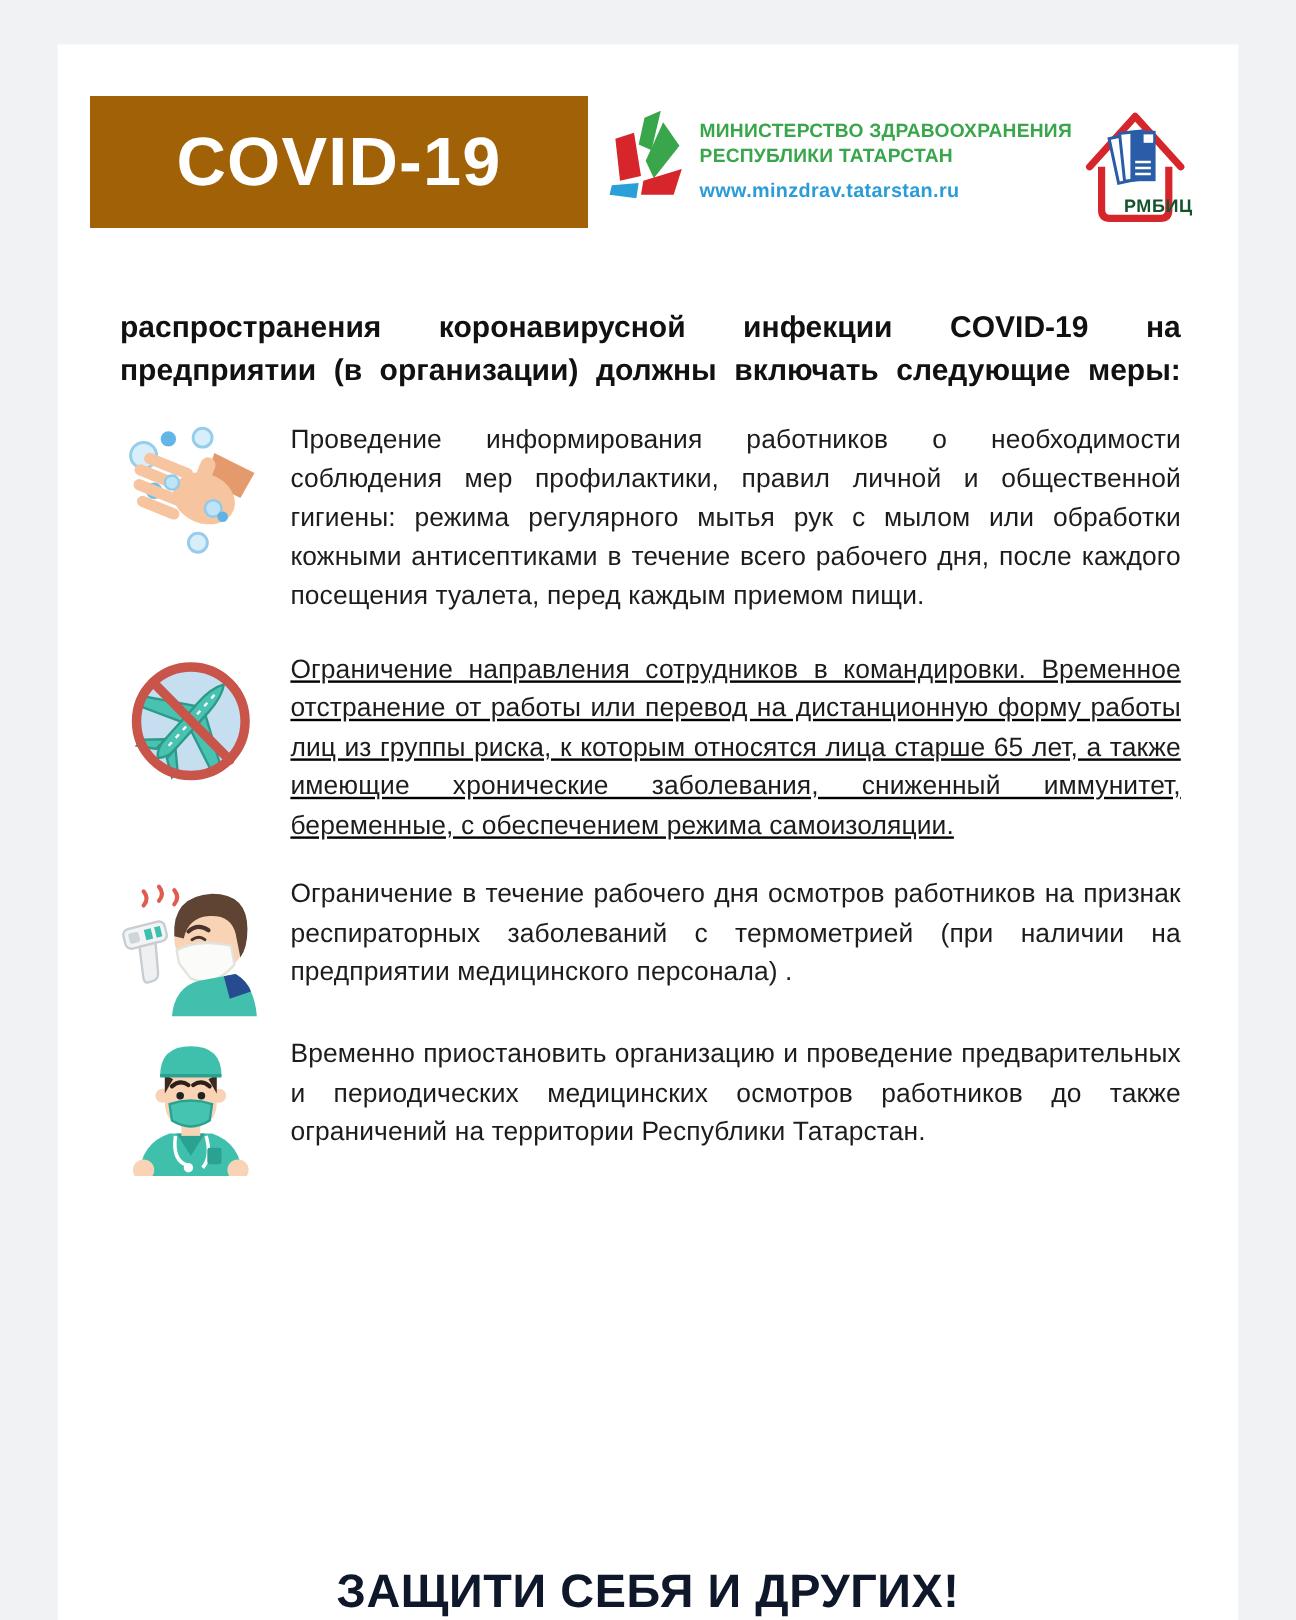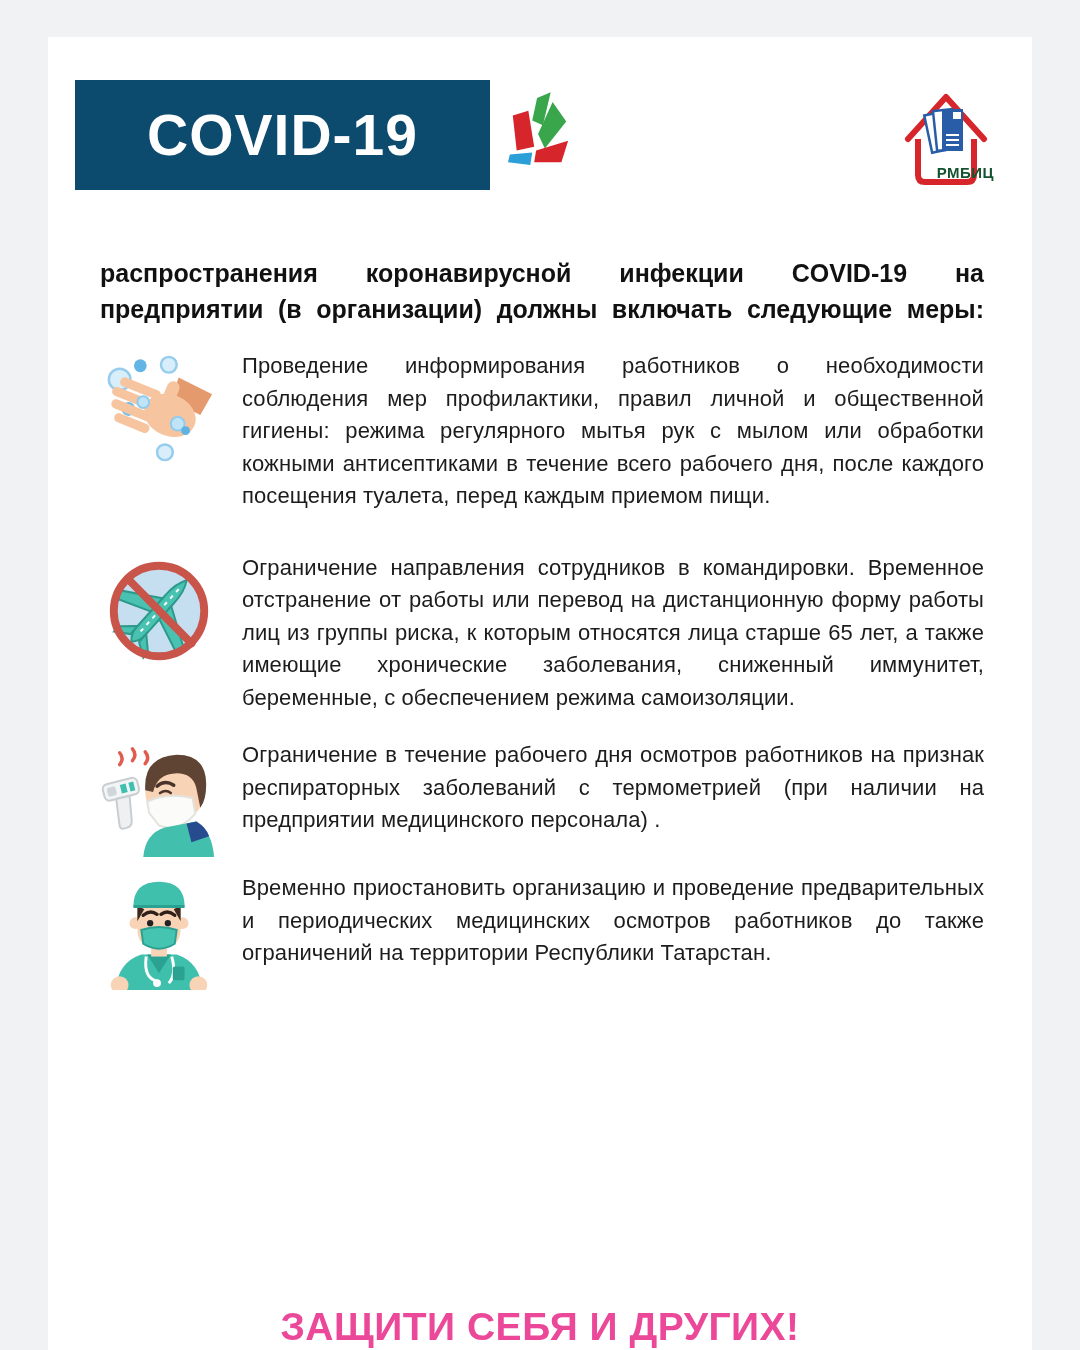--- a/index.html
+++ b/index.html
@@ -12,21 +12,21 @@
   }
   .page{
     position:absolute;left:48px;top:37px;
     width:984px;height:1313px;
     background:#ffffff;
   }
   
   .banner{
     position:absolute;left:27px;top:43px;
     width:415px;height:110px;
-    background:#0c4a6e;
+    background:#a16207;
     display:flex;align-items:center;justify-content:center;
   }
   .banner span{
     color:#ffffff;font-size:57px;font-weight:bold;letter-spacing:1px;
   }
   .ministry{
     position:absolute;left:458px;top:52px;
     display:flex;align-items:flex-start;
   }
   .ministry-emblem{width:68px;height:92px;flex:0 0 68px;}
@@ -47,32 +47,32 @@
   }
   
   .content{position:absolute;left:52px;top:218px;width:884px;}
   .heading-line{
     font-weight:bold;font-size:25px;line-height:36px;color:#111111;
     text-align:justify;text-align-last:justify;-moz-text-align-last:justify;
     white-space:nowrap;
   }
   .items{margin-top:23px;}
   .item{display:flex;align-items:flex-start;gap:24px;}
-  .item-2{margin-top:39px;}
+  .item-2{margin-top:29px;text-decoration:underline;}
   .item-3{margin-top:25px;}
   .item-4{margin-top:15px;}
   .item-icon{width:118px;height:118px;flex:0 0 118px;}
   .item-icon svg{width:118px;height:118px;display:block;}
   .item-text{
     flex:1;font-size:22px;line-height:32.5px;color:#1c1c1c;
     text-align:justify;letter-spacing:0.1px;
   }
   .slogan{
     position:absolute;left:0;width:100%;top:1268px;
-    text-align:center;color:#ec4899;font-weight:bold;font-size:39px;letter-spacing:0.5px;
+    text-align:center;color:#0f172a;font-weight:bold;font-size:39px;letter-spacing:0.5px;
   }
 </style>
 </head>
 <body>
 
 <div class="page">
 
   <div class="banner">
     <span>COVID-19</span>
   </div>
@@ -80,20 +80,25 @@
   <div class="ministry">
     <span class="ministry-emblem">
       <svg viewBox="0 0 70 92" width="68" height="92">
         <path d="M32 8 L46 2 L38 36 L27 31 Z" fill="#3aa64b"></path>
         <path d="M48 12 L62 32 L40 60 L33 45 Z" fill="#3aa64b"></path>
         <path d="M7 26 L23 21 L29 58 L11 62 Z" fill="#d6252b"></path>
         <path d="M31 62 L64 52 L57 74 L29 74 Z" fill="#d6252b"></path>
         <path d="M4 66 L27 64 L25 77 L2 74 Z" fill="#2a9fd8"></path>
       </svg>
     </span>
+    <div class="ministry-text">
+      <div class="ministry-name">МИНИСТЕРСТВО ЗДРАВООХРАНЕНИЯ</div>
+      <div class="ministry-name">РЕСПУБЛИКИ ТАТАРСТАН</div>
+      <div class="ministry-site">www.minzdrav.tatarstan.ru</div>
+    </div>
   </div>
 
   <div class="rmbic">
     <svg viewBox="0 0 96 108">
 
       <path d="M20 50 L20 92 Q20 99 27 99 L69 99 Q76 99 76 92 L76 50" fill="#ffffff" stroke="#d6252b" stroke-width="6" stroke-linecap="round"></path>
 
       <path d="M10 56 L48 14 L86 56" fill="#ffffff" stroke="#d6252b" stroke-width="6" stroke-linecap="round" stroke-linejoin="round"></path>
 
       <g>

